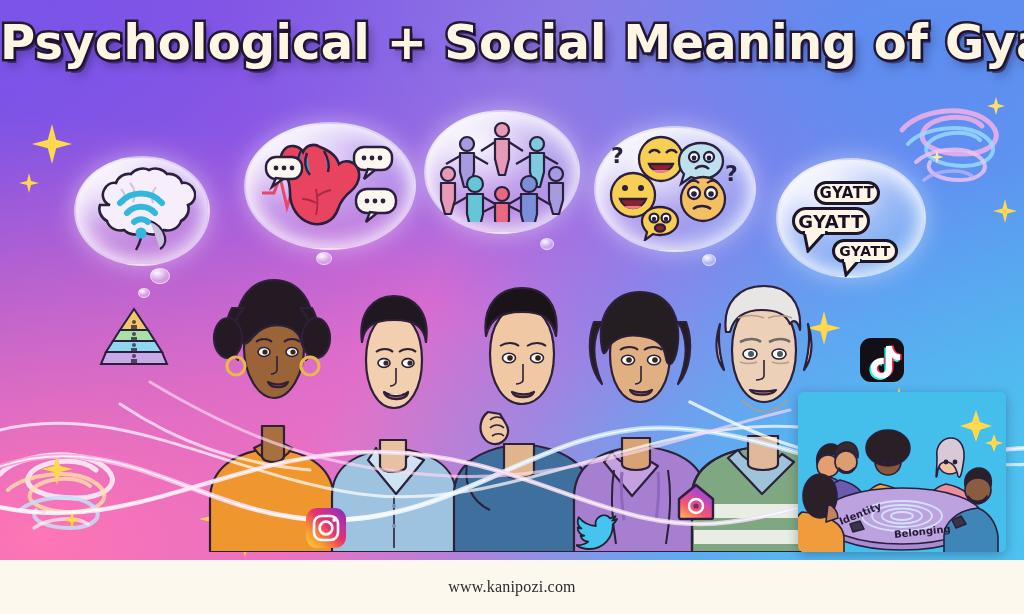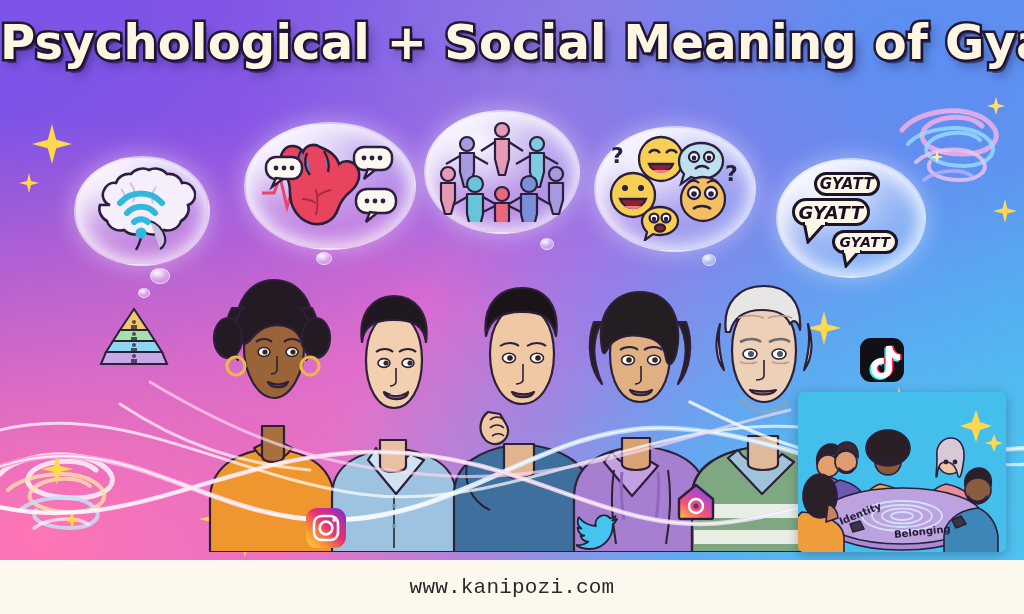--- a/index.html
+++ b/index.html
@@ -103,22 +103,22 @@
   }
   
   #pyramid{position:absolute; left:98px; top:306px; z-index:30;}
   
   #footer{
     position:absolute; left:0; bottom:0; width:1024px; height:54px;
     background:#fdf8ee; display:flex; align-items:center; justify-content:center;
     z-index:60;
   }
   #footer span{
-    font-family:Liberation Mono, monospace;
-    font-size:21px; color:#2a2a2a; letter-spacing:.2px;
+    font-family:Liberation Serif, serif;
+    font-size:16px; color:#2a2a2a; letter-spacing:.2px;
   }
 </style>
 </head>
 <body>
 
 <div id="poster">
 
   <div id="art">
 
     <div class="swirl" style="left:888px;top:88px;">
@@ -351,21 +351,21 @@
           <g fill="#2a1f3d" font-family="DejaVu Sans, sans-serif" font-size="22" font-weight="700">
             <text x="6" y="30">?</text>
             <text x="120" y="48">?</text>
           </g>
         </svg>
       </span>
     </div>
     <div class="tdot" style="left:702px;top:254px;width:14px;height:12px;"></div>
 
     <div class="tbubble" style="left:776px;top:158px;width:150px;height:120px;"></div>
-    <div class="gyatt-cluster" style="left:776px;top:160px;width:150px;height:120px;font-style:italic;">
+    <div class="gyatt-cluster" style="left:776px;top:169px;width:150px;height:120px;">
       <div class="gy" style="left:38px;top:12px;width:66px;height:24px;font-size:15px;">GYATT</div>
       <div class="gy" style="left:16px;top:38px;width:78px;height:28px;font-size:18px;">GYATT</div>
       <svg style="position:absolute;left:24px;top:62px;" width="30" height="22" viewBox="0 0 30 22">
         <path d="M4 0h22L8 20Z" fill="#fdf6e6" stroke="#1d1526" stroke-width="3"></path>
         <path d="M5 1h20" stroke="#fdf6e6" stroke-width="4"></path>
       </svg>
       <div class="gy" style="left:56px;top:70px;width:66px;height:24px;font-size:14px;">GYATT</div>
       <svg style="position:absolute;left:64px;top:90px;" width="24" height="18" viewBox="0 0 24 18">
         <path d="M3 0h17L6 16Z" fill="#fdf6e6" stroke="#1d1526" stroke-width="3"></path>
         <path d="M4 1h16" stroke="#fdf6e6" stroke-width="4"></path>

